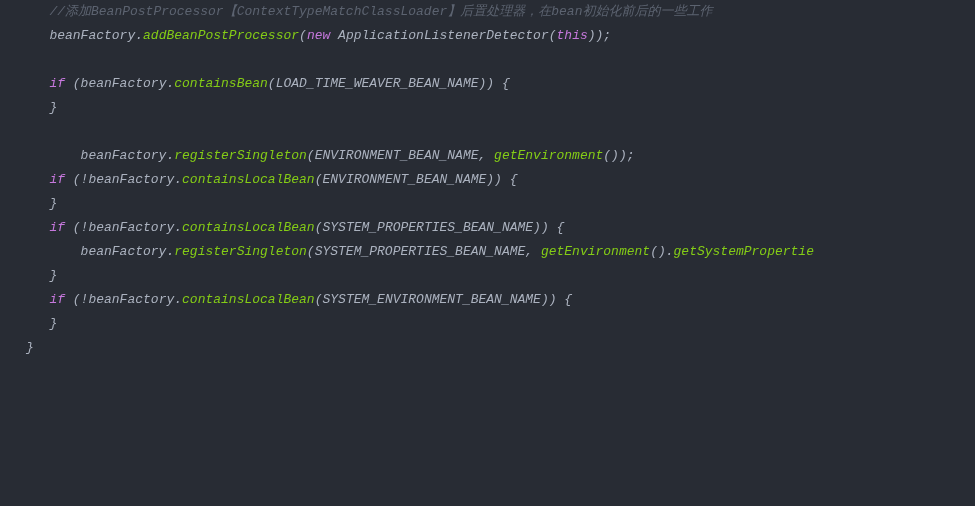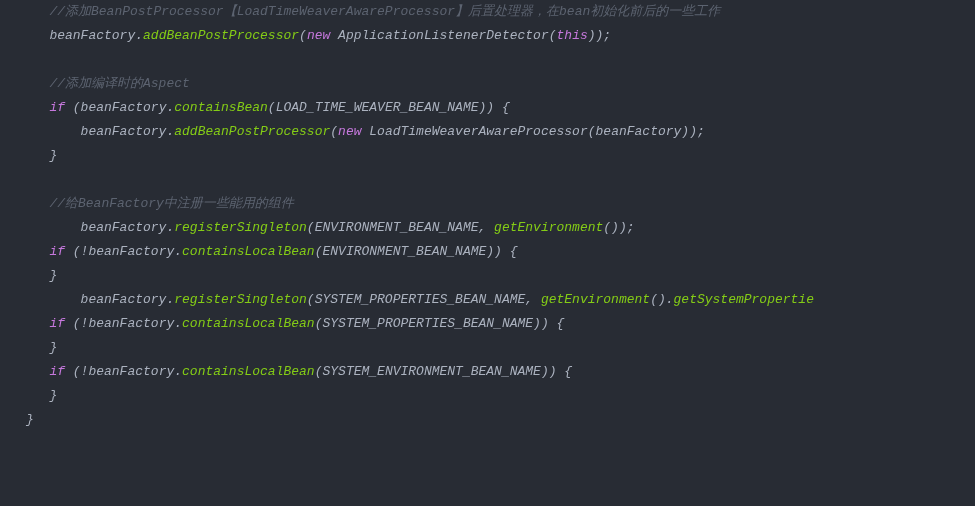--- a/index.html
+++ b/index.html
@@ -21,31 +21,28 @@
   .fn   { color: #84cc16; }
   .cls  { color: #abb2bf; margin-top: 32px; }
   .id   { color: #abb2bf; }
   .pun  { color: #abb2bf; }
   .this { color: #c678dd; }
 </style>
 </head>
 <body>
 
 <div>
-<div class="line"><span class="cmt">   //添加BeanPostProcessor【LoadTimeWeaverAwareProcessor】后置处理器，在bean初始化前后的一些工作</span></div>
+<div class="line"><span class="cmt">   //添加BeanPostProcessor【ContextTypeMatchClassLoader】后置处理器，在bean初始化前后的一些工作</span></div>
 <div class="line"><span class="id">   beanFactory.</span><span class="fn">addBeanPostProcessor</span><span class="pun">(</span><span class="kw">new</span><span class="cls"> ApplicationListenerDetector(</span><span class="this">this</span><span class="pun">));</span></div>
 <div class="line"> </div>
-<div class="line"><span class="cmt">   //添加编译时的Aspect</span></div>
 <div class="line"><span>   </span><span class="kw">if</span><span> (beanFactory.</span><span class="fn">containsBean</span><span>(LOAD_TIME_WEAVER_BEAN_NAME)) {</span></div>
-<div class="line"><span>       beanFactory.</span><span class="fn">addBeanPostProcessor</span><span>(</span><span class="kw">new</span><span> LoadTimeWeaverAwareProcessor(beanFactory));</span></div>
 <div class="line"><span>   }</span></div>
 <div class="line"> </div>
-<div class="line"><span class="cmt">   //给BeanFactory中注册一些能用的组件</span></div>
 <div class="line"><span>       beanFactory.</span><span class="fn">registerSingleton</span><span>(ENVIRONMENT_BEAN_NAME, </span><span class="fn">getEnvironment</span><span>());</span></div>
 <div class="line"><span>   </span><span class="kw">if</span><span> (!beanFactory.</span><span class="fn">containsLocalBean</span><span>(ENVIRONMENT_BEAN_NAME)) {</span></div>
 <div class="line"><span>   }</span></div>
+<div class="line"><span>   </span><span class="kw">if</span><span> (!beanFactory.</span><span class="fn">containsLocalBean</span><span>(SYSTEM_PROPERTIES_BEAN_NAME)) {</span></div>
 <div class="line"><span>       beanFactory.</span><span class="fn">registerSingleton</span><span>(SYSTEM_PROPERTIES_BEAN_NAME, </span><span class="fn">getEnvironment</span><span>().</span><span class="fn">getSystemPropertie</span></div>
-<div class="line"><span>   </span><span class="kw">if</span><span> (!beanFactory.</span><span class="fn">containsLocalBean</span><span>(SYSTEM_PROPERTIES_BEAN_NAME)) {</span></div>
 <div class="line"><span>   }</span></div>
 <div class="line"><span>   </span><span class="kw">if</span><span> (!beanFactory.</span><span class="fn">containsLocalBean</span><span>(SYSTEM_ENVIRONMENT_BEAN_NAME)) {</span></div>
 <div class="line"><span>   }</span></div>
 <div class="line"><span>}</span></div>
 </div>
 
 </body></html>

